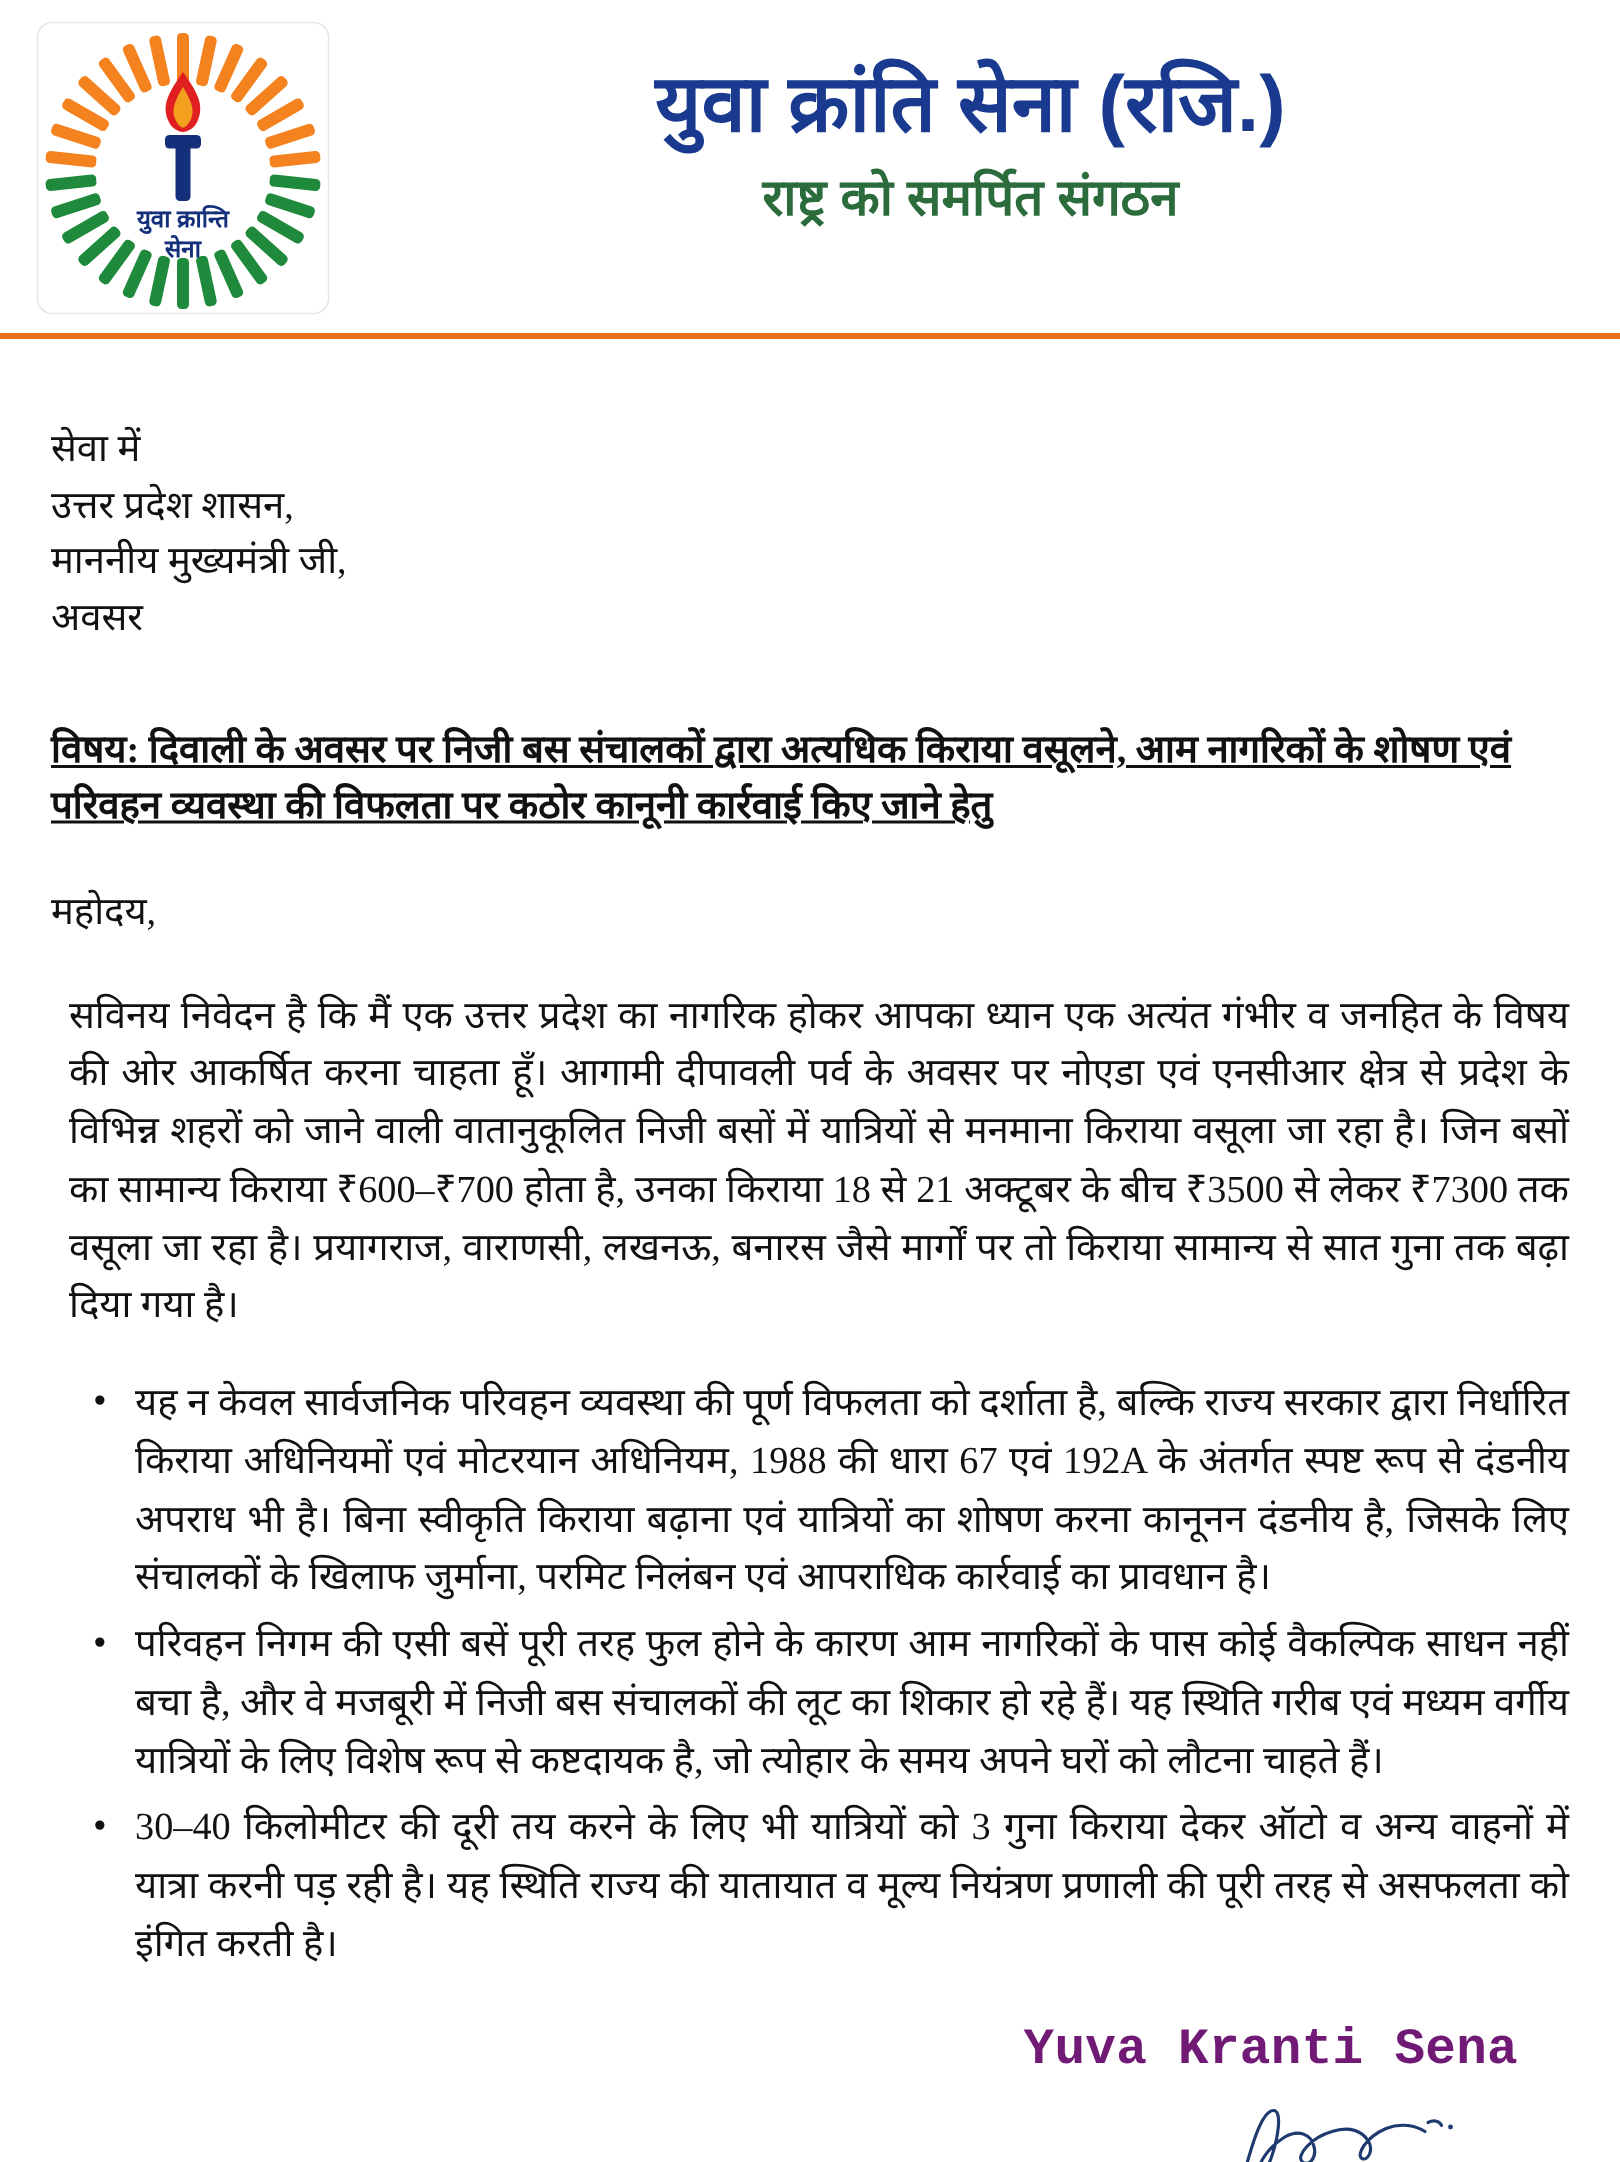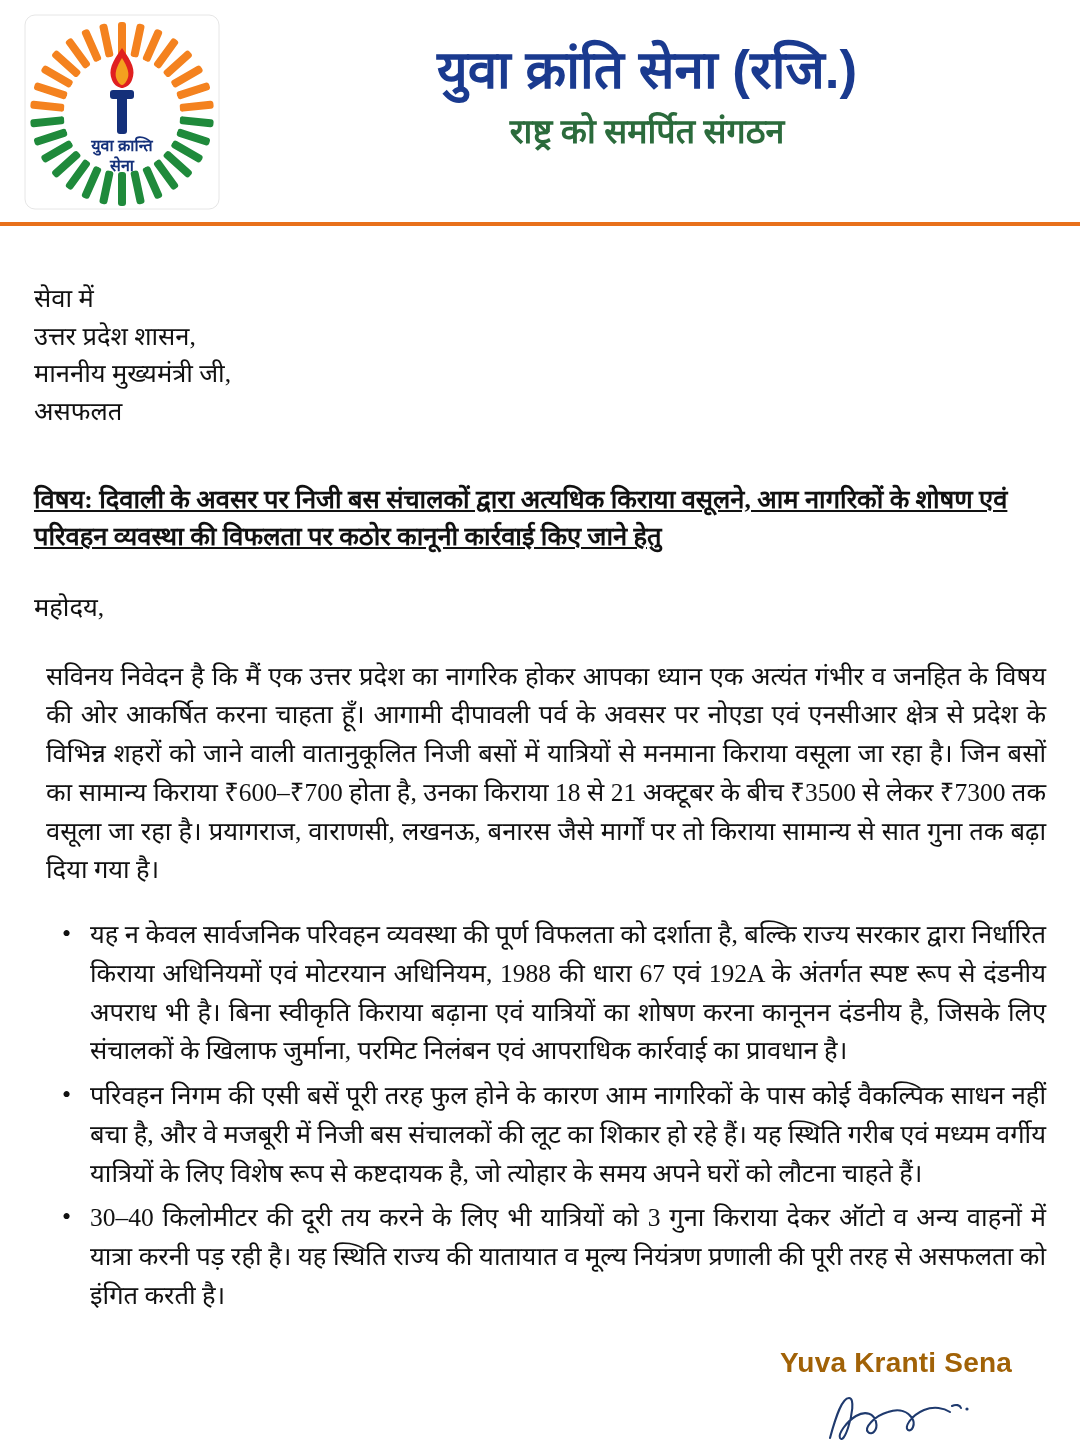--- a/index.html
+++ b/index.html
@@ -50,21 +50,21 @@
   .org-name {
     font-family: "Liberation Sans", sans-serif;
     font-weight: bold;
     font-size: 53px;
     line-height: 1.05;
     color: #1a3a8f;
     letter-spacing: 0px;
     white-space: nowrap;
   }
   .org-tagline {
-    font-family: Liberation Serif, serif;
+    font-family: Liberation Sans, sans-serif;
     font-weight: bold;
     font-size: 34px;
     line-height: 1.2;
     color: #2b6b3c;
     margin-top: 14px;
   }
   .rule-wrap {
     padding: 0 0 0 0;
     margin-top: 6px;
   }
@@ -123,24 +123,24 @@
 
   
   .sign-block {
     margin-top: 26px;
     padding-right: 34px;
     text-align: right;
     position: relative;
     min-height: 120px;
   }
   .sign-name {
-    font-family: Liberation Sans, sans-serif;
+    font-family: Liberation Mono, monospace;
     font-weight: bold;
-    font-size: 28px;
-    color: #a16207;
+    font-size: 34px;
+    color: #701a75;
     letter-spacing: 0.2px;
   }
   .sign-mark {
     height: 62px;
     display: block;
     margin-left: auto;
     margin-right: 20px;
     margin-top: 2px;
   }
   .sign-role {
@@ -289,21 +289,21 @@
   <div class="rule-wrap">
     <div class="rule-orange"></div>
   </div>
 
   <div class="letter-body">
 
     <div class="addr-block">
       <div class="addr-line">सेवा में</div>
       <div class="addr-line">उत्तर प्रदेश शासन,</div>
       <div class="addr-line">माननीय मुख्यमंत्री जी,</div>
-      <div class="addr-line">असफलत</div>
+      <div class="addr-line">अवसर</div>
     </div>
 
     <div class="subject">विषय: दिवाली के अवसर पर निजी बस संचालकों द्वारा अत्यधिक किराया वसूलने, आम नागरिकों के शोषण एवं परिवहन व्यवस्था की विफलता पर कठोर कानूनी कार्रवाई किए जाने हेतु</div>
 
     <div class="salutation">महोदय,</div>
 
     <div class="para">सविनय निवेदन है कि मैं एक उत्तर प्रदेश का नागरिक होकर आपका ध्यान एक अत्यंत गंभीर व जनहित के विषय की ओर आकर्षित करना चाहता हूँ। आगामी दीपावली पर्व के अवसर पर नोएडा एवं एनसीआर क्षेत्र से प्रदेश के विभिन्न शहरों को जाने वाली वातानुकूलित निजी बसों में यात्रियों से मनमाना किराया वसूला जा रहा है। जिन बसों का सामान्य किराया ₹600–₹700 होता है, उनका किराया 18 से 21 अक्टूबर के बीच ₹3500 से लेकर ₹7300 तक वसूला जा रहा है। प्रयागराज, वाराणसी, लखनऊ, बनारस जैसे मार्गों पर तो किराया सामान्य से सात गुना तक बढ़ा दिया गया है।</div>
 
     <ul class="points">
       <li>यह न केवल सार्वजनिक परिवहन व्यवस्था की पूर्ण विफलता को दर्शाता है, बल्कि राज्य सरकार द्वारा निर्धारित किराया अधिनियमों एवं मोटरयान अधिनियम, 1988 की धारा 67 एवं 192A के अंतर्गत स्पष्ट रूप से दंडनीय अपराध भी है। बिना स्वीकृति किराया बढ़ाना एवं यात्रियों का शोषण करना कानूनन दंडनीय है, जिसके लिए संचालकों के खिलाफ जुर्माना, परमिट निलंबन एवं आपराधिक कार्रवाई का प्रावधान है।</li>

